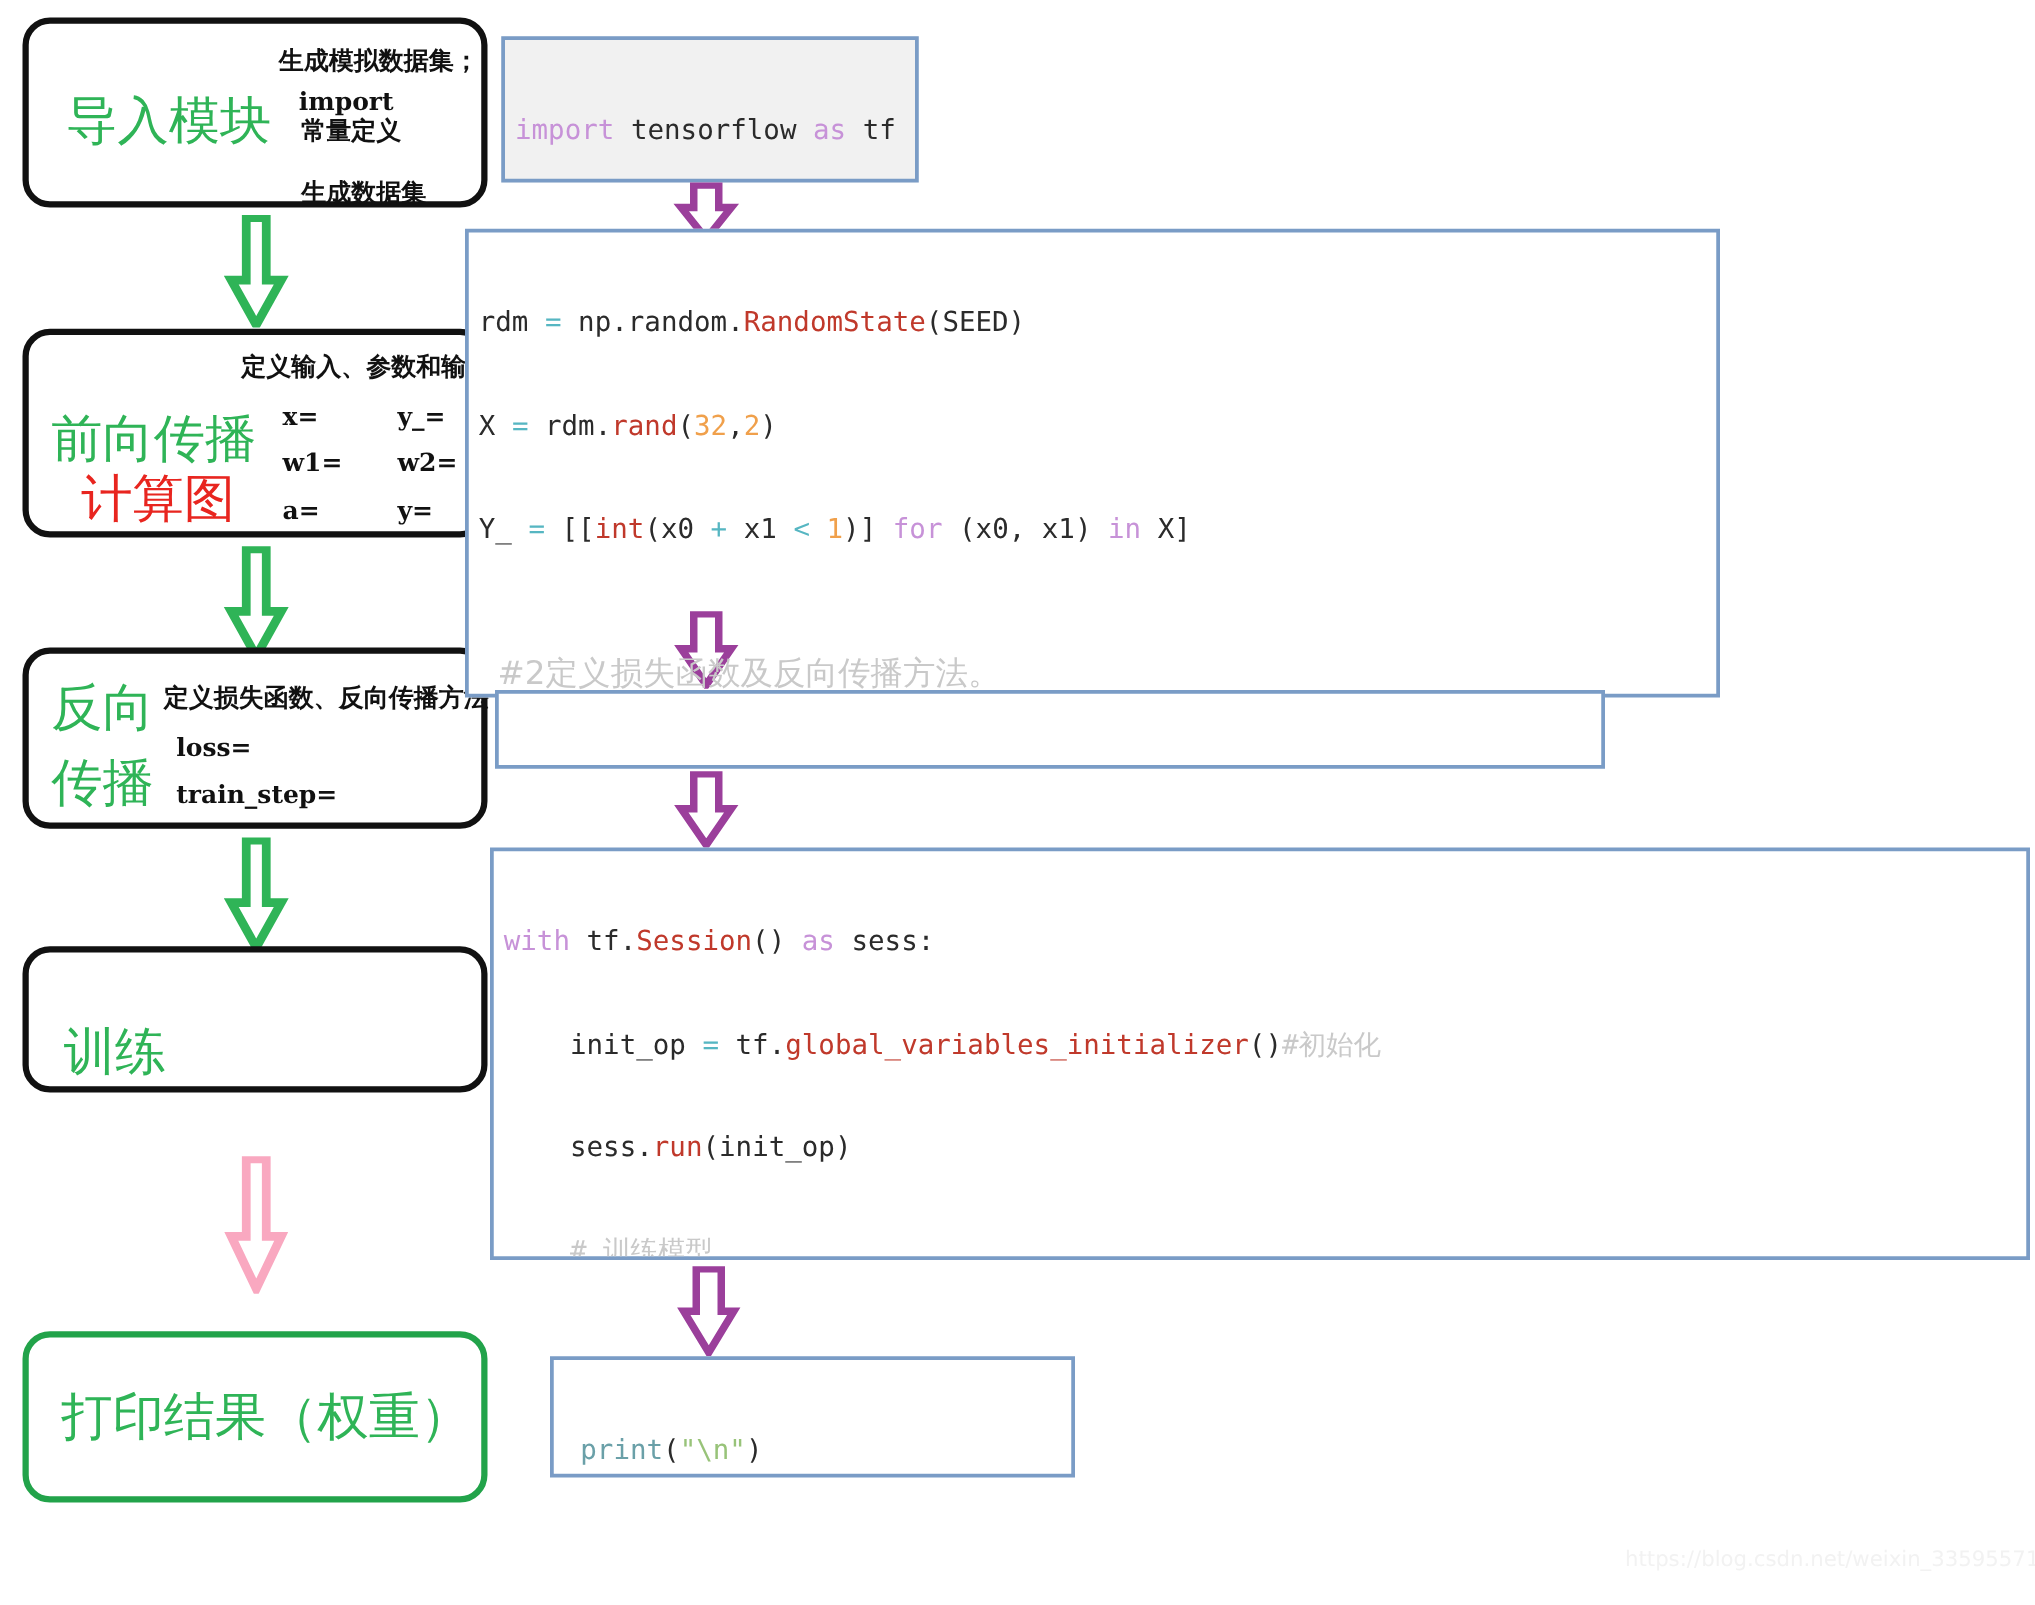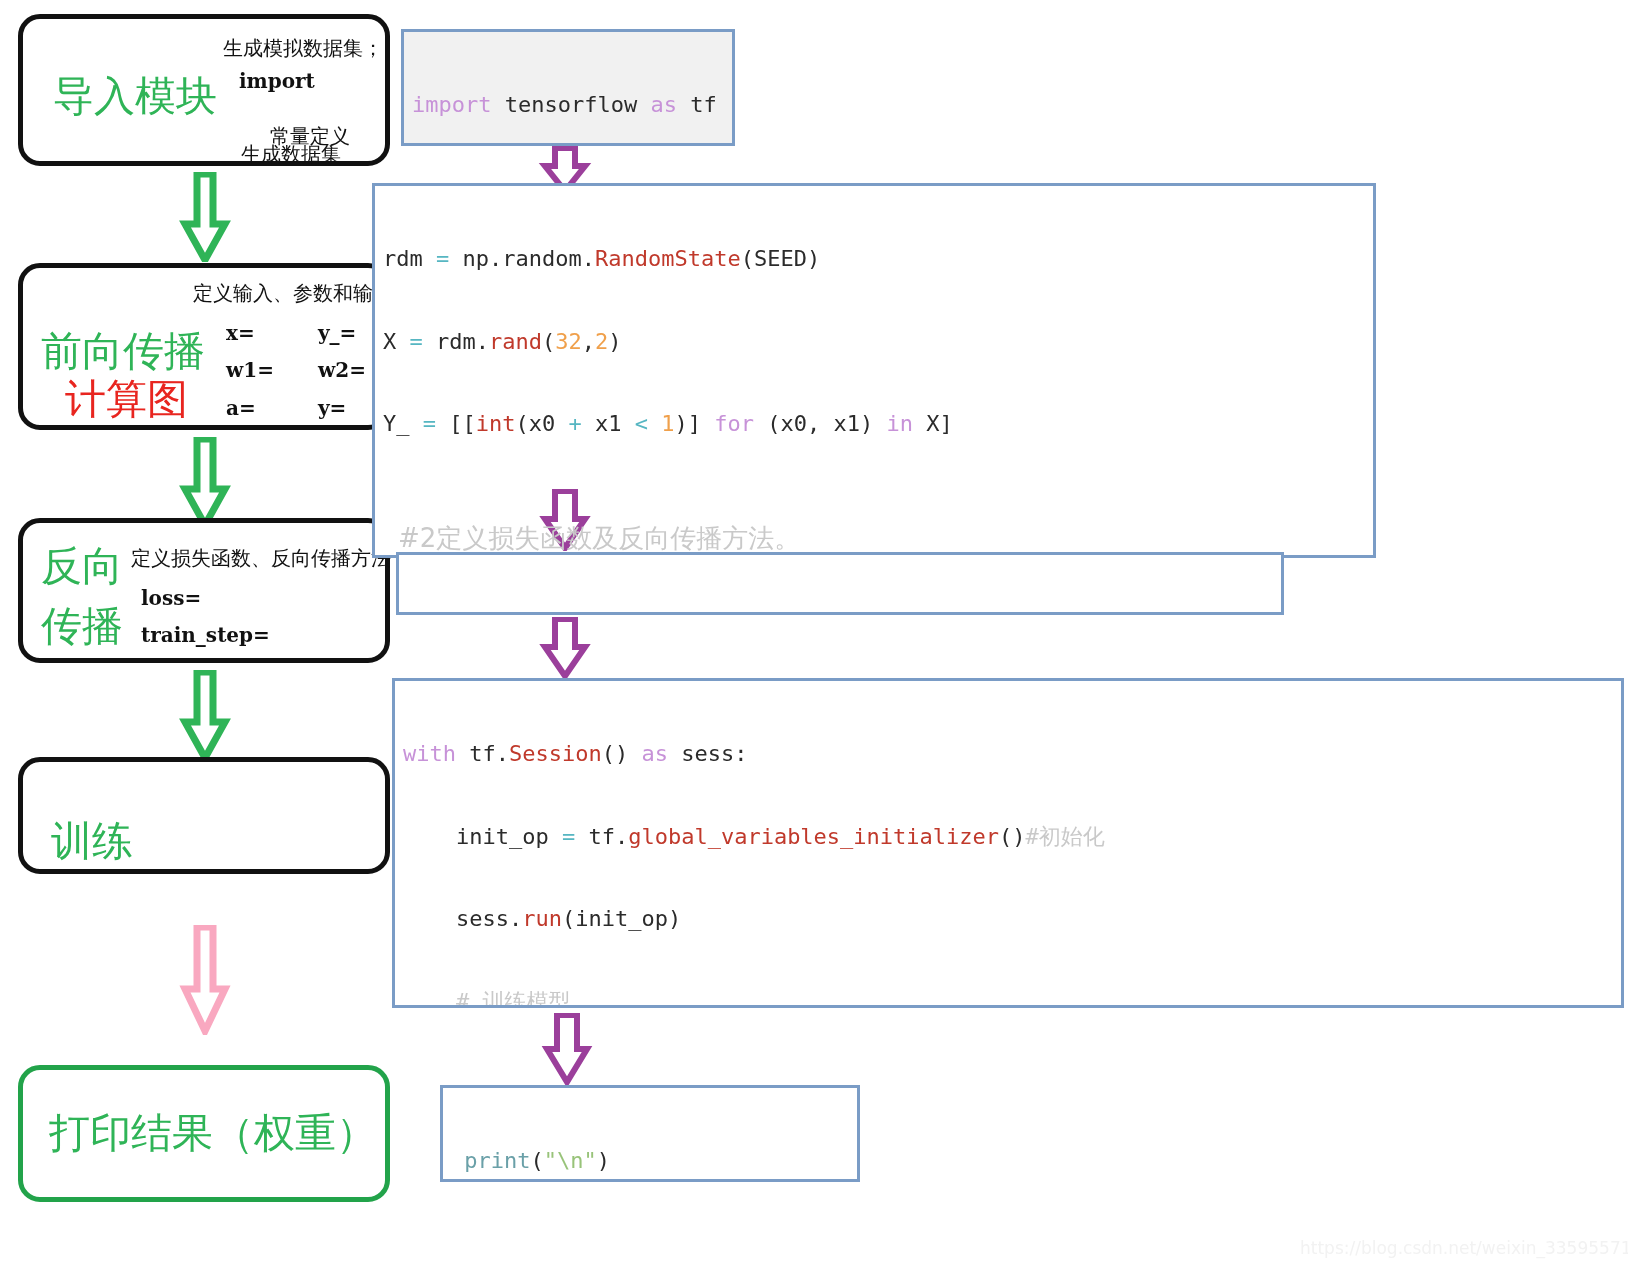--- a/index.html
+++ b/index.html
@@ -15,21 +15,21 @@
     border:5px solid #111;border-radius:22px;
   }
   .stage.green-outline{border-color:#22a34a;border-width:5px;}
   .stage-title{
     position:absolute;color:#2fb457;font-size:41px;line-height:1.05;
     font-family:"DejaVu Sans","Liberation Sans",sans-serif;white-space:nowrap;
   }
   .stage-title.red{color:#e8251f;}
   .stage-note{
     position:absolute;color:#111;font-size:20px;white-space:nowrap;
-    font-family:"DejaVu Serif","Liberation Serif",serif;font-weight:400;
+    font-family:"DejaVu Serif","Liberation Serif",serif;font-weight:700;
   }
   .stage-note.mono{font-family:"DejaVu Serif","Liberation Serif",serif;font-weight:700;}
 
   
   .arrow{position:absolute;}
 
   
   .codebox{
     position:absolute;box-sizing:border-box;
     border:3px solid #7a9cc6;background:#fff;
@@ -64,21 +64,21 @@
 </style>
 </head>
 <body>
 
 <div class="canvas">
 
   <div class="stage" style="left:18px;top:14px;width:372px;height:152px;">
     <div class="stage-title" style="left:30px;top:56px;">导入模块</div>
     <div class="stage-note" style="left:200px;top:16px;">生成模拟数据集；</div>
     <div class="stage-note mono" style="left:216px;top:50px;">import</div>
-    <div class="stage-note" style="left:218px;top:104px;margin-left:29px;">常量定义</div>
+    <div class="stage-note" style="left:218px;top:72px;">常量定义</div>
     <div class="stage-note" style="left:218px;top:122px;">生成数据集</div>
   </div>
 
   <svg class="arrow" style="left:170px;top:172px;" width="70" height="90" viewBox="0 0 70 90">
     <path d="M27 2 L43 2 L43 52 L55 52 L35 88 L15 52 L27 52 Z" fill="#ffffff" stroke="#2fb457" stroke-width="7" stroke-linejoin="miter"></path>
   </svg>
 
   <div class="stage" style="left:18px;top:263px;width:372px;height:167px;">
     <div class="stage-note" style="left:170px;top:12px;">定义输入、参数和输出</div>
     <div class="stage-title" style="left:18px;top:62px;">前向传播</div>

